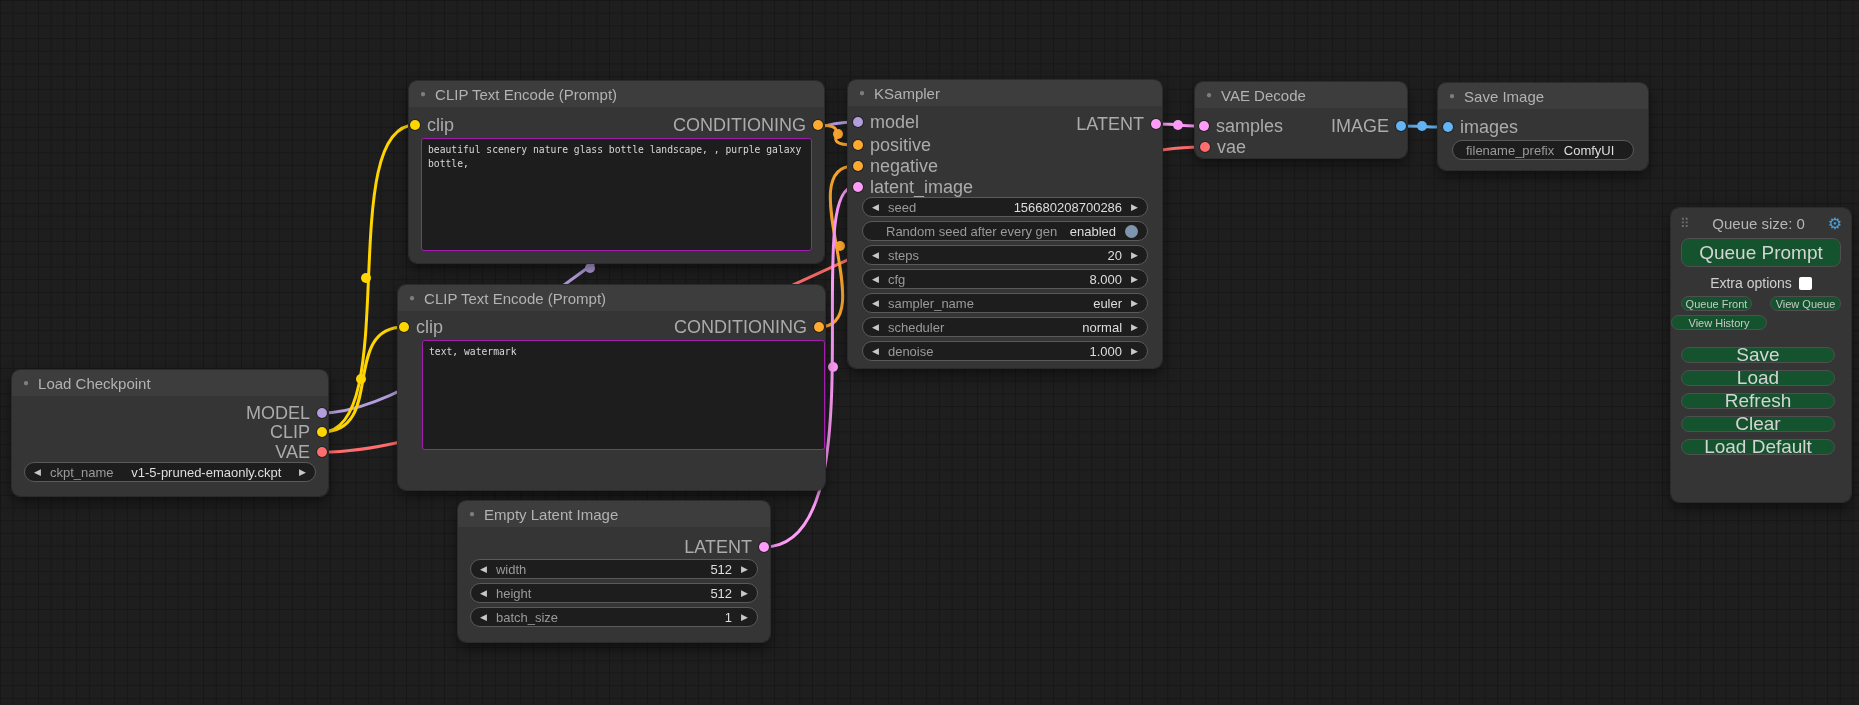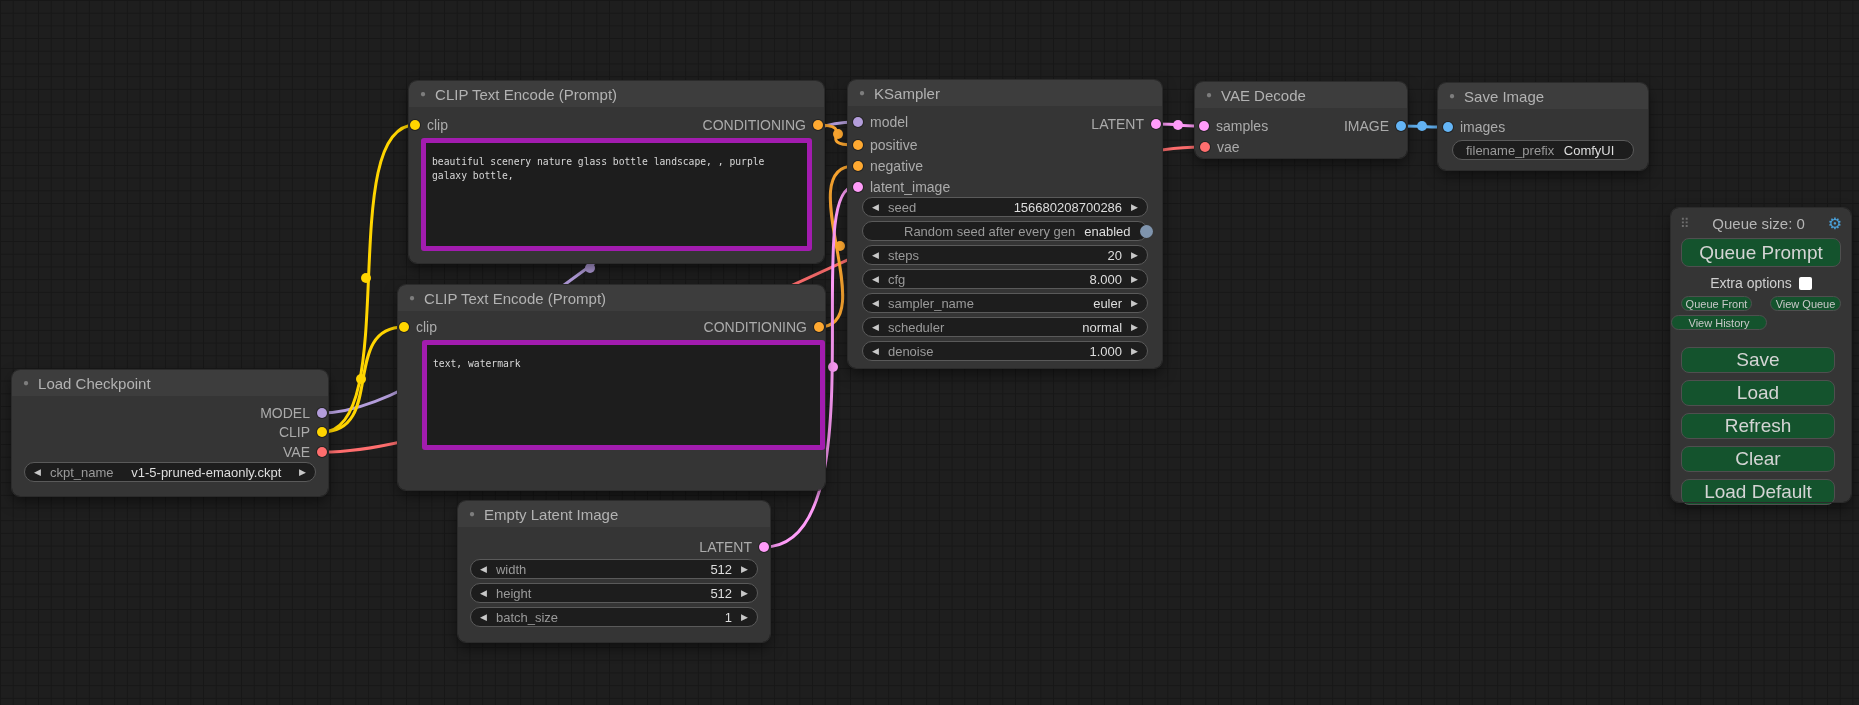--- a/index.html
+++ b/index.html
@@ -12,49 +12,49 @@
     background-size:12.7px 12.7px}
   #links{position:absolute;left:0;top:0;z-index:1}
   #links path{fill:none;stroke-width:3;stroke-linecap:round}
   .node{position:absolute;background:#353535;border-radius:8px;z-index:2;
         outline:1px solid #2b2b2b;box-shadow:0 6px 14px rgba(0,0,0,.5)}
   .ntitle{height:26px;background:#3d3d3d;border-radius:8px 8px 0 0;
           display:flex;align-items:center;padding:0 11px;gap:9px;
           color:#b2b2b2;font-size:15px;white-space:nowrap}
   .tdot{color:#7d7d7d;font-size:10px;line-height:1}
   .port{position:absolute;display:flex;align-items:center;gap:7px;
-        font-size:14px;color:#ababab;height:20px;white-space:nowrap}
+        font-size:18px;color:#ababab;height:20px;white-space:nowrap}
   .port.in{left:1px}
   .port.out{right:1px}
   .pdot{width:10px;height:10px;border-radius:50%;flex:none;box-shadow:0 0 0 1px rgba(0,0,0,.35)}
   .widget{position:absolute;height:20px;background:#1d1d1d;
           border:1px solid #5a5a5a;border-radius:11px;display:flex;
           align-items:center;padding:0 9px;font-size:13px;color:#9a9a9a;
           box-sizing:border-box;white-space:nowrap}
   .warr{font-size:9px;color:#c8c8c8;line-height:1}
   .wlabel{margin-left:9px}
   .wvalue{flex:1;text-align:right;margin:0 9px;color:#dedede}
   .wvalue.center{text-align:center}
   .wtoggle{width:13px;height:13px;border-radius:50%;flex:none}
-  .prompt{position:absolute;background:#1d1d1d;border:5px solid #a21caf;
+  .prompt{position:absolute;background:#1d1d1d;border:1px solid #a21caf;
           border-radius:3px;font-family:"DejaVu Sans Mono",monospace;
-          font-size:9.7px;line-height:14px;color:#d8d8d8;padding:12px 6px;
+          font-size:9.7px;line-height:14px;color:#d8d8d8;padding:4px 6px;
           box-sizing:border-box;white-space:pre-wrap;word-break:break-word;overflow:hidden}
   
   .qpanel{position:absolute;left:1671px;top:208px;width:180px;height:294px;
           background:#353535;border-radius:8px;z-index:3;
           box-shadow:0 6px 14px rgba(0,0,0,.5);outline:1px solid #2b2b2b}
   .qhead{display:flex;align-items:center;padding:7px 9px 0 9px;gap:4px}
   .qhandle{color:#6e6e6e;font-size:13px;line-height:1;cursor:grab}
   .qsize{flex:1;text-align:center;color:#b5b5b5;font-size:15px}
   .qgear{font-size:16px;line-height:1;cursor:pointer}
   .btn{background:#14532d;border:1px solid #4f4f4f;color:#d4d4d4;
        border-radius:8px;display:flex;align-items:center;justify-content:center;
        box-sizing:border-box;cursor:pointer}
-  .btn.big{height:26px;font-size:19px;margin:7px 16px 0 10px}
+  .btn.big{height:16px;font-size:19px;margin:7px 16px 0 10px}
   .btn.queue{height:29px;font-size:19px;margin:6px 10px 0 10px}
   .btn.small{height:15px;font-size:11px;border-radius:10px;color:#c9c9c9}
   .qextra{display:flex;align-items:center;justify-content:center;gap:7px;
           margin-top:8px;color:#cfcfcf;font-size:14px}
   .qcheck{width:13px;height:13px;background:#fff;border-radius:2px;cursor:pointer}
   .qrow{display:flex;gap:18px;margin:5px 10px 0 10px}
   .qrow .btn{flex:1}
   .vhwrap{display:flex;justify-content:flex-start;margin-top:4px}
   .vhwrap .btn{width:96px}
   .gap{height:10px}
@@ -168,21 +168,21 @@
     <span class="pdot" style="background: rgb(255, 156, 249);"></span>
   </div>
 
   <div class="widget" style="left:14px;top:117px;width:286px">
     <span class="warr">◀</span>
     <span class="wlabel">seed</span>
     <span class="wvalue">156680208700286</span>
     <span class="warr">▶</span>
   </div>
   <div class="widget" style="left:14px;top:141px;width:286px">
-    <span class="wlabel" style="margin-left:32px">Random seed after every gen</span>
+    <span class="wlabel" style="margin-left:14px">Random seed after every gen</span>
     <span class="wvalue">enabled</span>
     <span class="wtoggle" style="background: rgb(127, 148, 173);"></span>
   </div>
   <div class="widget" style="left:14px;top:165px;width:286px">
     <span class="warr">◀</span>
     <span class="wlabel">steps</span>
     <span class="wvalue">20</span>
     <span class="warr">▶</span>
   </div>
   <div class="widget" style="left:14px;top:189px;width:286px">

